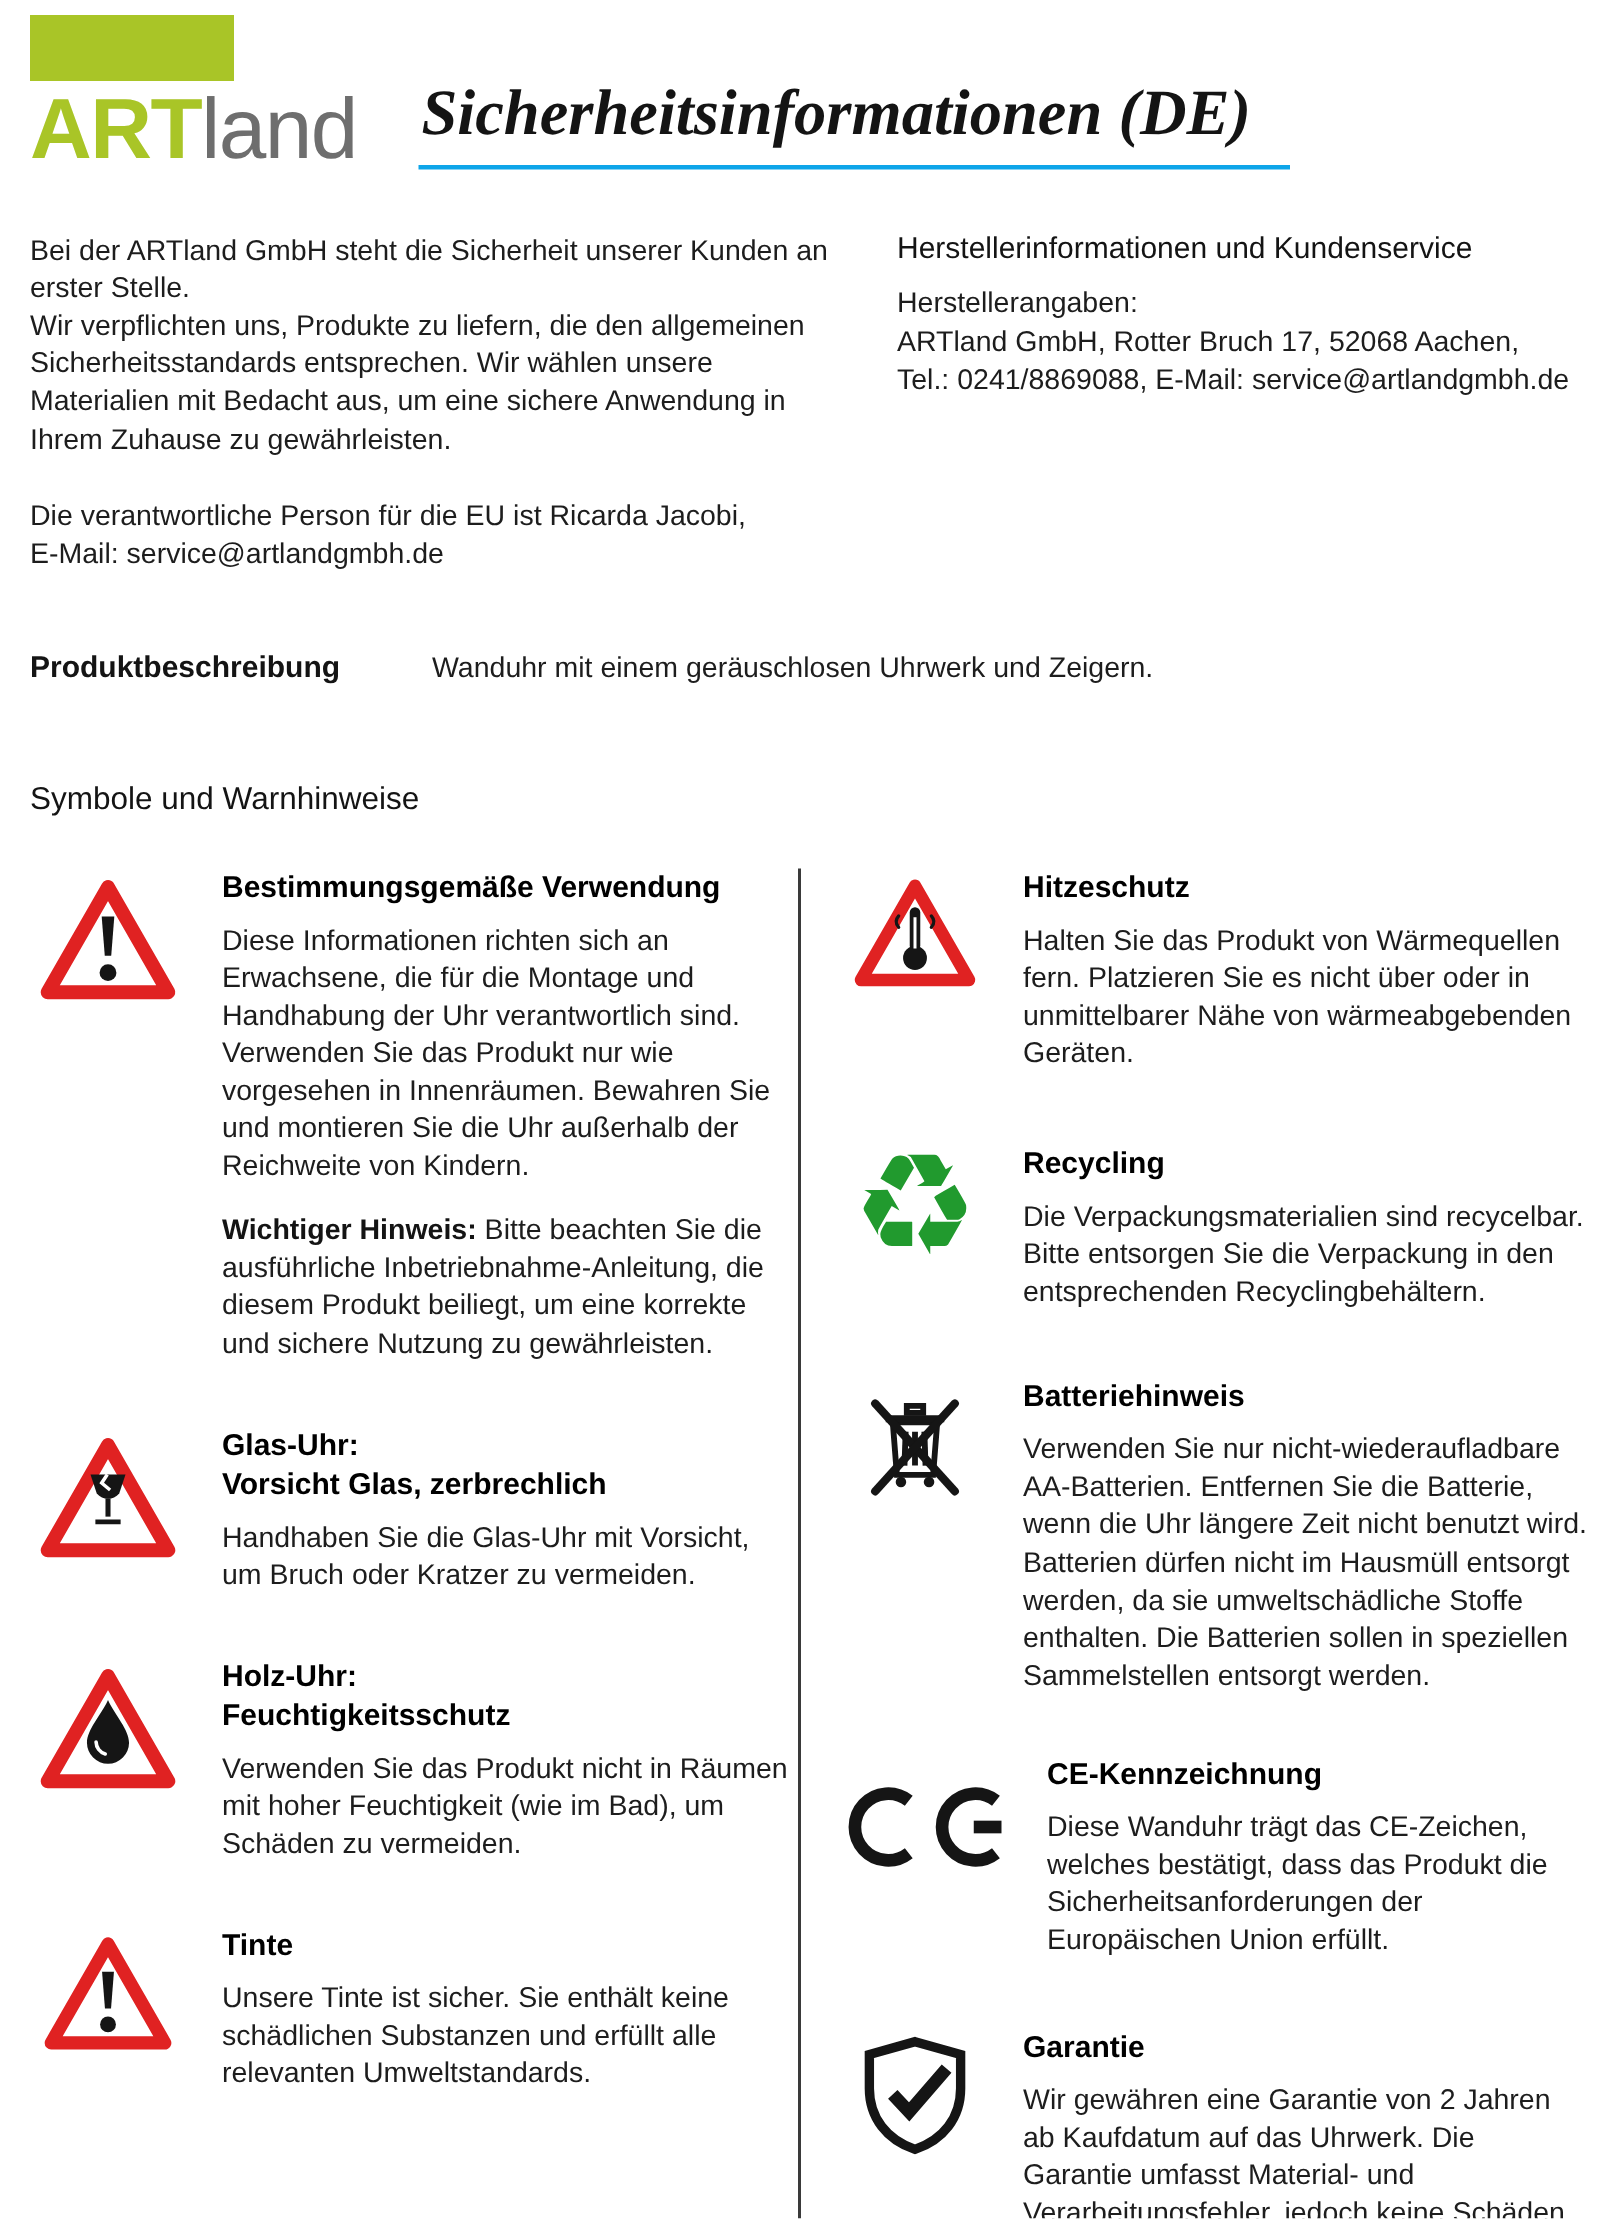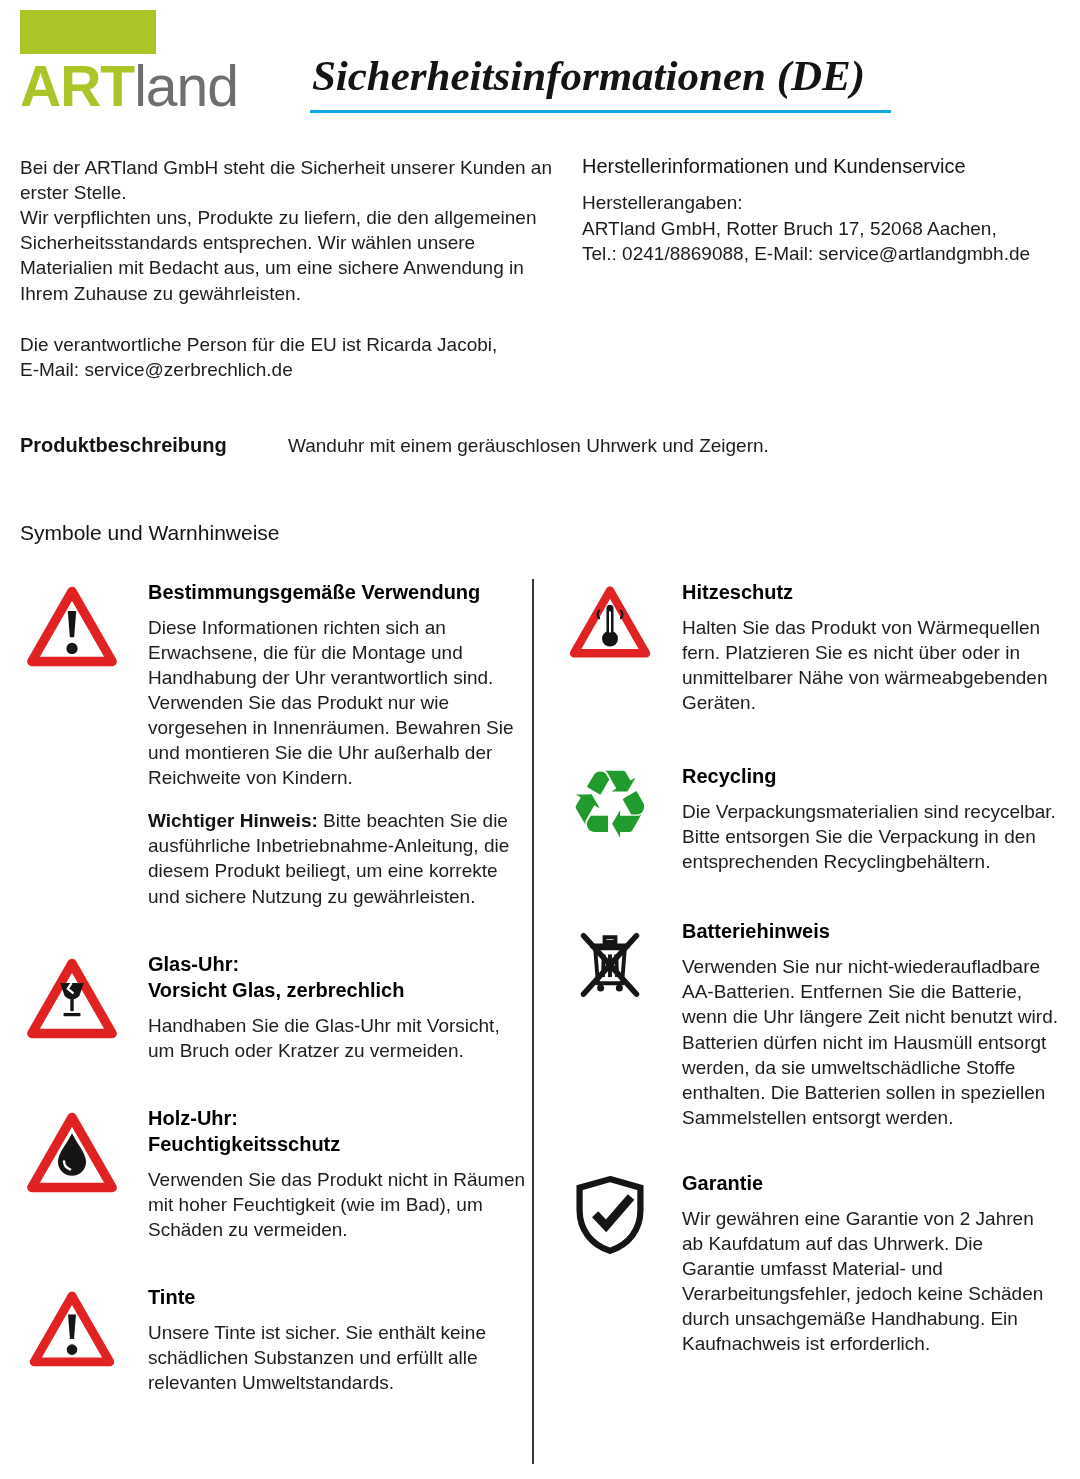--- a/index.html
+++ b/index.html
@@ -11,40 +11,40 @@
     background: #ffffff;
     font-family: "Liberation Sans", sans-serif;
     color: #1d1d1d;
     padding: 10px 20px 0 20px;
     display: flex;
     flex-direction: column;
     overflow: hidden;
   }
 
   
-  .header { display: flex; align-items: flex-end; gap: 72px; }
+  .header { display: flex; align-items: flex-end; gap: 41px; }
   .logo { display: flex; flex-direction: column; }
   .logo-block { width: 136px; height: 44px; background: #a9c527; margin-bottom: 5px; }
   .logo-text { font-size: 57px; line-height: 0.95; letter-spacing: -1px; }
   .logo-art { color: #a9c527; font-weight: bold; }
   .logo-land { color: #6e6e6e; font-weight: normal; }
   .page-title {
     font-family: "Liberation Serif", serif;
     font-style: italic;
     font-weight: 600;
     font-size: 43px;
     color: #141414;
     margin: 0;
     padding: 0 26px 10px 2px;
     border-bottom: 3px solid #0ea5e9;
     white-space: nowrap;
   }
 
   
-  .intro { display: grid; grid-template-columns: 548px 1fr; column-gap: 14px; margin-top: 42px; }
+  .intro { display: grid; grid-template-columns: 548px 1fr; column-gap: 30px; margin-top: 42px; }
   .intro p { margin: 0; font-size: 19px; line-height: 1.32; }
   .responsible { margin-top: 26px !important; }
   .prewrap { white-space: pre-line; }
   .mfr-heading { font-size: 20px; font-weight: normal; margin: 0 0 12px 0; color: #141414; }
   .mfr-line { font-size: 19px; line-height: 1.35; }
 
   
   .product-row { display: flex; margin-top: 52px; align-items: center; }
   .product-label { flex: 0 0 268px; font-size: 20px; font-weight: bold; color: #141414; }
   .product-desc { font-size: 19px; padding-top: 1px; }
@@ -91,21 +91,21 @@
       </div>
     </div>
     <h1 class="page-title">Sicherheitsinformationen (DE)</h1>
   </div>
 
   <div class="intro">
     <div>
       <p>Bei der ARTland GmbH steht die Sicherheit unserer Kunden an erster Stelle.</p>
       <p>Wir verpflichten uns, Produkte zu liefern, die den allgemeinen Sicherheitsstandards entsprechen. Wir wählen unsere Materialien mit Bedacht aus, um eine sichere Anwendung in Ihrem Zuhause zu gewährleisten.</p>
       <p class="responsible prewrap">Die verantwortliche Person für die EU ist Ricarda Jacobi,
-E-Mail: service@zerbrechlich.de</p>
+E-Mail: service@artlandgmbh.de</p>
     </div>
     <div>
       <h2 class="mfr-heading">Herstellerinformationen und Kundenservice</h2>
       <div class="mfr-line">Herstellerangaben:</div>
       <div class="mfr-line">ARTland GmbH, Rotter Bruch 17, 52068 Aachen,</div>
       <div class="mfr-line">Tel.: 0241/8869088, E-Mail: service@artlandgmbh.de</div>
     </div>
   </div>
 
   <div class="product-row">
@@ -231,20 +231,33 @@
               <line x1="84" y1="17" x2="16" y2="92"></line>
             </g>
           </svg>
         </div>
         <div class="sym-text">
           <h3>Batteriehinweis</h3>
           <p>Verwenden Sie nur nicht-wiederaufladbare AA-Batterien. Entfernen Sie die Batterie, wenn die Uhr längere Zeit nicht benutzt wird. Batterien dürfen nicht im Hausmüll entsorgt werden, da sie umweltschädliche Stoffe enthalten. Die Batterien sollen in speziellen Sammelstellen entsorgt werden.</p>
         </div>
       </div>
 
+      <div class="sym-block mb-r4">
+        <div class="sym-icon">
+          <svg width="112" height="60" viewBox="0 0 212 110" aria-hidden="true" style="margin-top:14px;">
+            <path d="M 83 22 A 42 42 0 1 0 83 88" fill="none" stroke="#151515" stroke-width="16"></path>
+            <path d="M 193 22 A 42 42 0 1 0 193 88" fill="none" stroke="#151515" stroke-width="16"></path>
+            <line x1="165" y1="55" x2="200" y2="55" stroke="#151515" stroke-width="16"></line>
+          </svg>
+        </div>
+        <div class="sym-text">
+          <h3>CE-Kennzeichnung</h3>
+          <p>Diese Wanduhr trägt das CE-Zeichen, welches bestätigt, dass das Produkt die Sicherheitsanforderungen der Europäischen Union erfüllt.</p>
+        </div>
+      </div>
 
       <div class="sym-block">
         <div class="sym-icon">
           <svg width="78" height="82" viewBox="0 0 100 104" aria-hidden="true">
             <path d="M50 6 L89 17 V46 C89 71 74 90 50 98 C26 90 11 71 11 46 V17 Z" fill="#ffffff" stroke="#151515" stroke-width="8"></path>
             <path d="M31 51 L45 66 L77 29" fill="none" stroke="#151515" stroke-width="11"></path>
           </svg>
         </div>
         <div class="sym-text">
           <h3>Garantie</h3>

